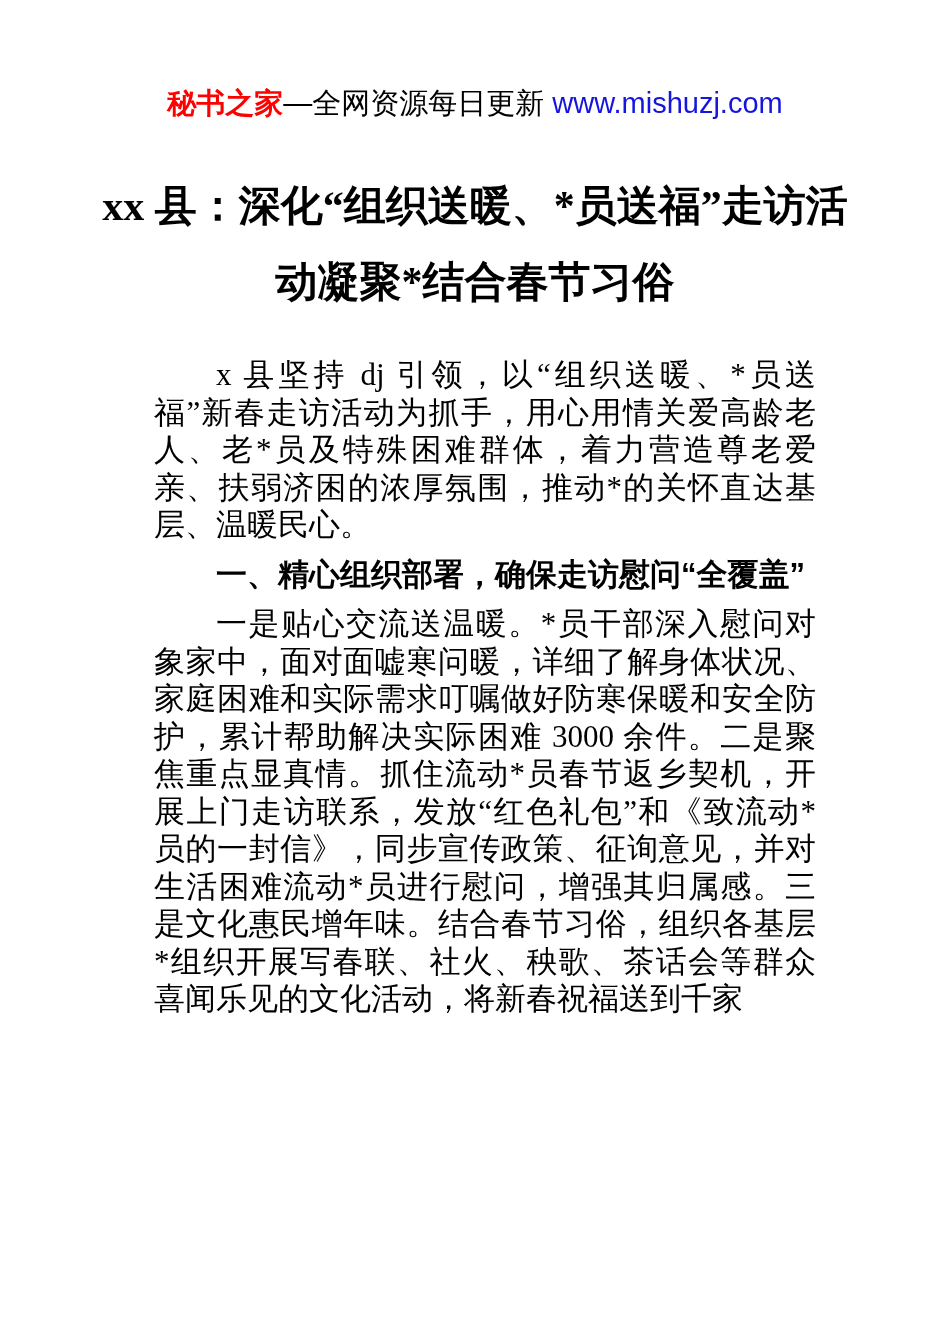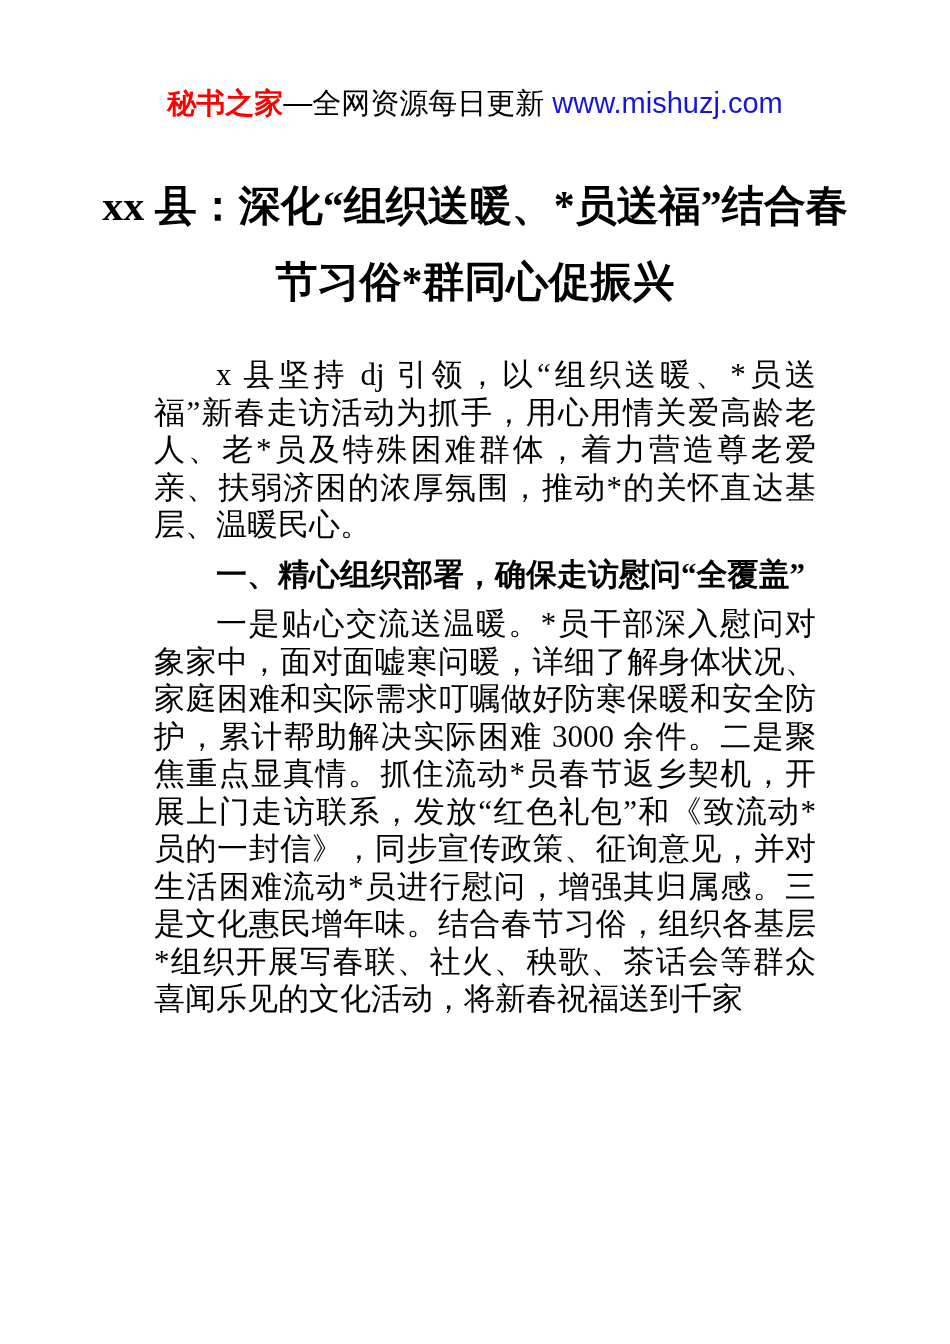--- a/index.html
+++ b/index.html
@@ -55,33 +55,33 @@
     text-align: justify;
     color: #000000;
   }
   .doc-body p {
     margin: 12px;
     text-indent: 2em;
     word-break: break-all;
   }
   .doc-body p.section-heading {
     font-weight: bold;
-    font-family: Liberation Serif, serif;
+    font-family: Liberation Sans, sans-serif;
   }
 </style>
 </head>
 <body>
 
 <div class="page">
 
   <div class="site-header">
     <span class="brand">秘书之家</span><span class="tagline">—全网资源每日更新</span><span class="url">www.mishuzj.com</span>
   </div>
 
-  <h1 class="doc-title">xx 县：深化“组织送暖、*员送福”结合春节习俗*群同心促振兴</h1>
+  <h1 class="doc-title">xx 县：深化“组织送暖、*员送福”走访活动凝聚*结合春节习俗</h1>
 
   <div class="doc-body">
     <p>x 县坚持 dj 引领，以“组织送暖、*员送福”新春走访活动为抓手，用心用情关爱高龄老人、老*员及特殊困难群体，着力营造尊老爱亲、扶弱济困的浓厚氛围，推动*的关怀直达基层、温暖民心。</p>
     <p class="section-heading">一、精心组织部署，确保走访慰问“全覆盖”</p>
     <p>一是贴心交流送温暖。*员干部深入慰问对象家中，面对面嘘寒问暖，详细了解身体状况、家庭困难和实际需求叮嘱做好防寒保暖和安全防护，累计帮助解决实际困难 3000 余件。二是聚焦重点显真情。抓住流动*员春节返乡契机，开展上门走访联系，发放“红色礼包”和《致流动*员的一封信》，同步宣传政策、征询意见，并对生活困难流动*员进行慰问，增强其归属感。三是文化惠民增年味。结合春节习俗，组织各基层*组织开展写春联、社火、秧歌、茶话会等群众喜闻乐见的文化活动，将新春祝福送到千家</p>
   </div>
 
 </div>
 
 </body></html>

